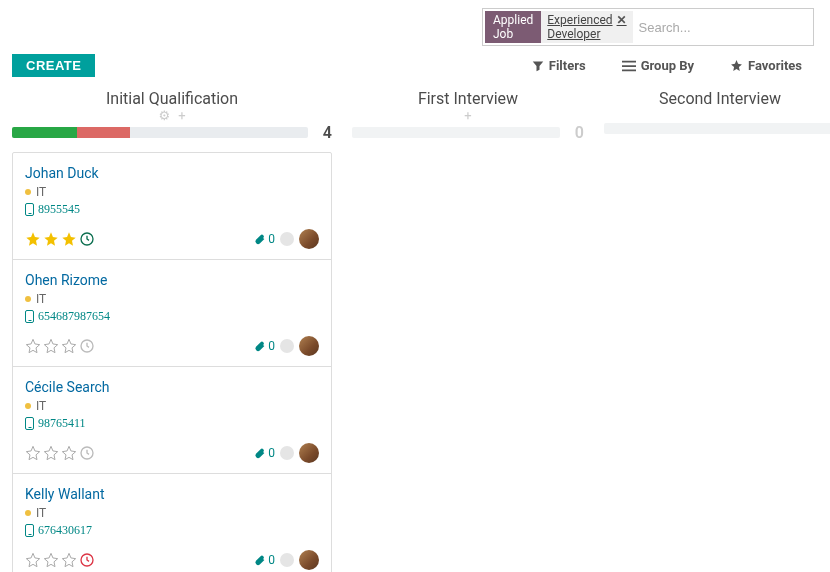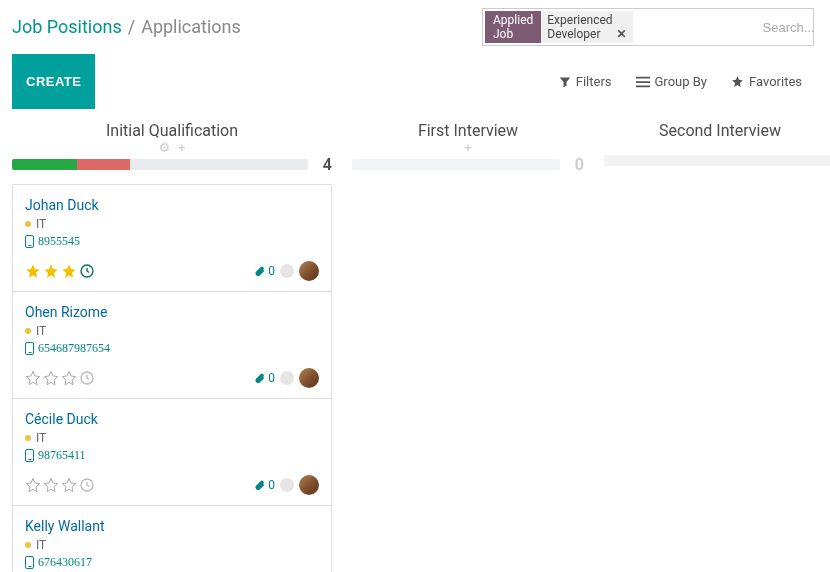--- a/index.html
+++ b/index.html
@@ -8,28 +8,28 @@
   
   .topbar { display: flex; align-items: flex-start; padding: 8px 16px 0 12px; }
   .breadcrumb { display: flex; align-items: center; gap: 6px; font-size: 18px; padding-top: 8px; }
   .breadcrumb-link { color: #009688; text-decoration: none; cursor: pointer; }
   .breadcrumb-sep { color: #888; }
   .breadcrumb-cur { color: #888; }
   .top-right { margin-left: auto; width: 332px; }
   .search-wrap { display: flex; align-items: center; border: 1px solid #ccc; padding: 2px; gap: 2px; width: 100%; }
   .facet { display: flex; align-items: center; font-size: 12px; }
   .facet-label { background: #7c5b73; color: #fff; padding: 2px 8px; }
-  .facet-value { background: #f0f0f0; color: #444; padding: 2px 6px; display: flex; align-items: flex-end; gap: 4px; }
+  .facet-value { background: #f0f0f0; color: #444; padding: 2px 6px; display: flex; align-items: flex-start; gap: 4px; text-decoration: underline; }
   .facet-close { cursor: pointer; font-weight: bold; color: #555; }
-  .search-input { border: none; outline: none; flex: 1; font-size: 13px; padding: 2px 4px; color: #b91c1c; background: transparent; text-align: right; }
+  .search-input { border: none; outline: none; flex: 1; font-size: 13px; padding: 2px 4px; color: #b91c1c; background: transparent; }
   .search-input::placeholder { color: #aaa; }
   
   .create-row { padding: 8px 12px 10px; display: flex; align-items: center; }
-  .btn-create { background: #00a09d; color: #fff; border: none; padding: 20px 14px; font-size: 13px; font-weight: 600; cursor: pointer; letter-spacing: 0.5px; }
-  .toolbar-right { margin-left: auto; display: flex; gap: 24px; align-items: flex-end; color: #555; font-size: 13px; padding-right: 16px; }
+  .btn-create { background: #00a09d; color: #fff; border: none; padding: 4px 14px; font-size: 13px; font-weight: 600; cursor: pointer; letter-spacing: 0.5px; }
+  .toolbar-right { margin-left: auto; display: flex; gap: 36px; align-items: flex-end; color: #555; font-size: 13px; padding-right: 16px; font-weight: bold; }
   .tool-btn { display: flex; align-items: center; gap: 5px; cursor: pointer; }
   .tool-btn svg { fill: #555; }
   
   
   .kanban { display: flex; gap: 20px; padding: 2px 12px 12px; overflow-x: hidden;}
   .column { width: 320px; min-width: 320px; }
   .column.narrow { width: 232px; min-width: 232px; }
   .col-header { display: flex; align-items: center; height: 28px; flex-direction: column; }
   .col-title { font-size: 16px; color: #4c4c4c; flex: 1; white-space: nowrap; }
   .col-icons { display: flex; gap: 8px; color: #ccc; }
@@ -65,25 +65,20 @@
   .attach svg { fill: #008785; width: 13px; height: 13px; }
   .circle-grey { width: 14px; height: 14px; border-radius: 50%; background: #e5e5e5; }
   .avatar { width: 20px; height: 20px; border-radius: 50%; background: linear-gradient(135deg, #b08050 0%, #7a4a2a 60%, #5a3620 100%); }
   .phone-icon { width: 9px; height: 13px; border: 1.3px solid #008785; border-radius: 2px; display: inline-block; position: relative; }
   .phone-icon:after { content: ""; position: absolute; bottom: 1px; left: 50%; transform: translateX(-50%); width: 3px; height: 1.2px; background: #008785; }
 </style>
 </head>
 <body>
 
 <div class="topbar">
-  <div class="breadcrumb">
-    <a class="breadcrumb-link">Job Positions</a>
-    <span class="breadcrumb-sep">/</span>
-    <span class="breadcrumb-cur">Applications</span>
-  </div>
   <div class="top-right">
     <div class="search-wrap">
       <div class="facet">
         <span class="facet-label">Applied Job</span>
         <span class="facet-value">
           <span>Experienced Developer</span>
           <span class="facet-close">✕</span>
         </span>
       </div>
       <input class="search-input" placeholder="Search..." style="">
@@ -196,21 +191,21 @@
                   <path d="M21 11l-8.5 8.5a5 5 0 01-7-7L14 4a3.5 3.5 0 015 5l-8.5 8.5a2 2 0 01-3-3L15 7"></path>
                 </svg>
                 <span>0</span>
               </div>
             <div class="circle-grey"></div>
             <div class="avatar"></div>
           </div>
         </div>
       </div>
         <div class="card">
-        <div class="card-name">Cécile Duck</div>
+        <div class="card-name">Cécile Search</div>
         <div class="card-dept"><span class="dot"></span>IT</div>
         <div class="card-phone">
           <span class="phone-icon"></span>
           <a>98765411</a>
         </div>
         <div class="card-bottom">
           <div class="stars">
               <svg viewBox="0 0 24 24">
                 <path class="star-empty" d="M12 2l2.9 6.9L22 10l-5.5 4.8L18 22l-6-3.5L6 22l1.5-7.2L2 10l7.1-1.1z"></path>
               </svg>

